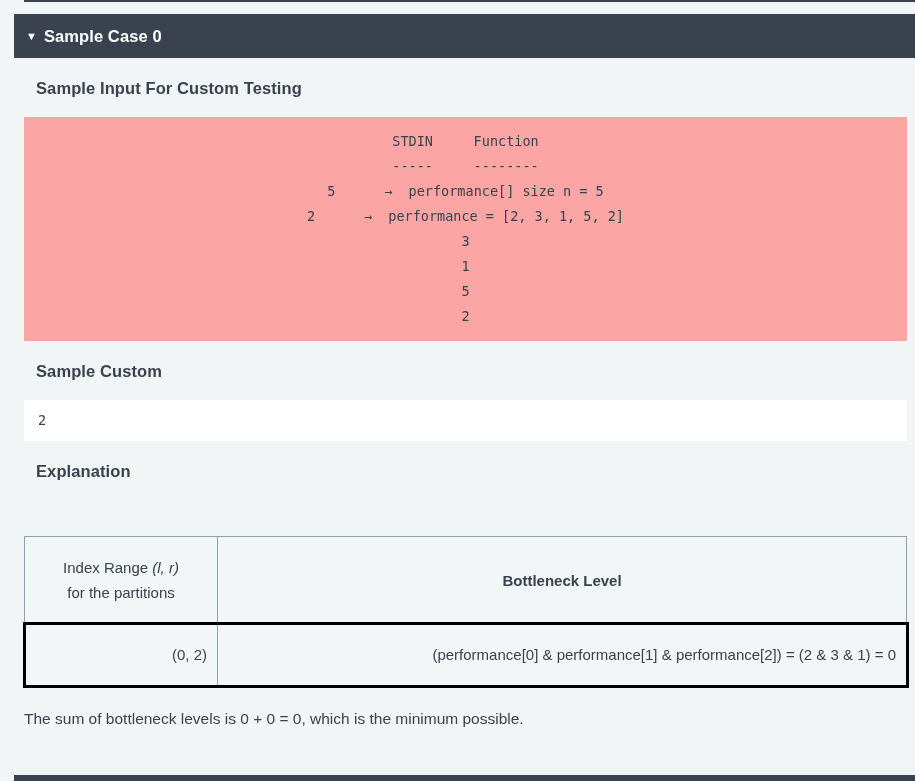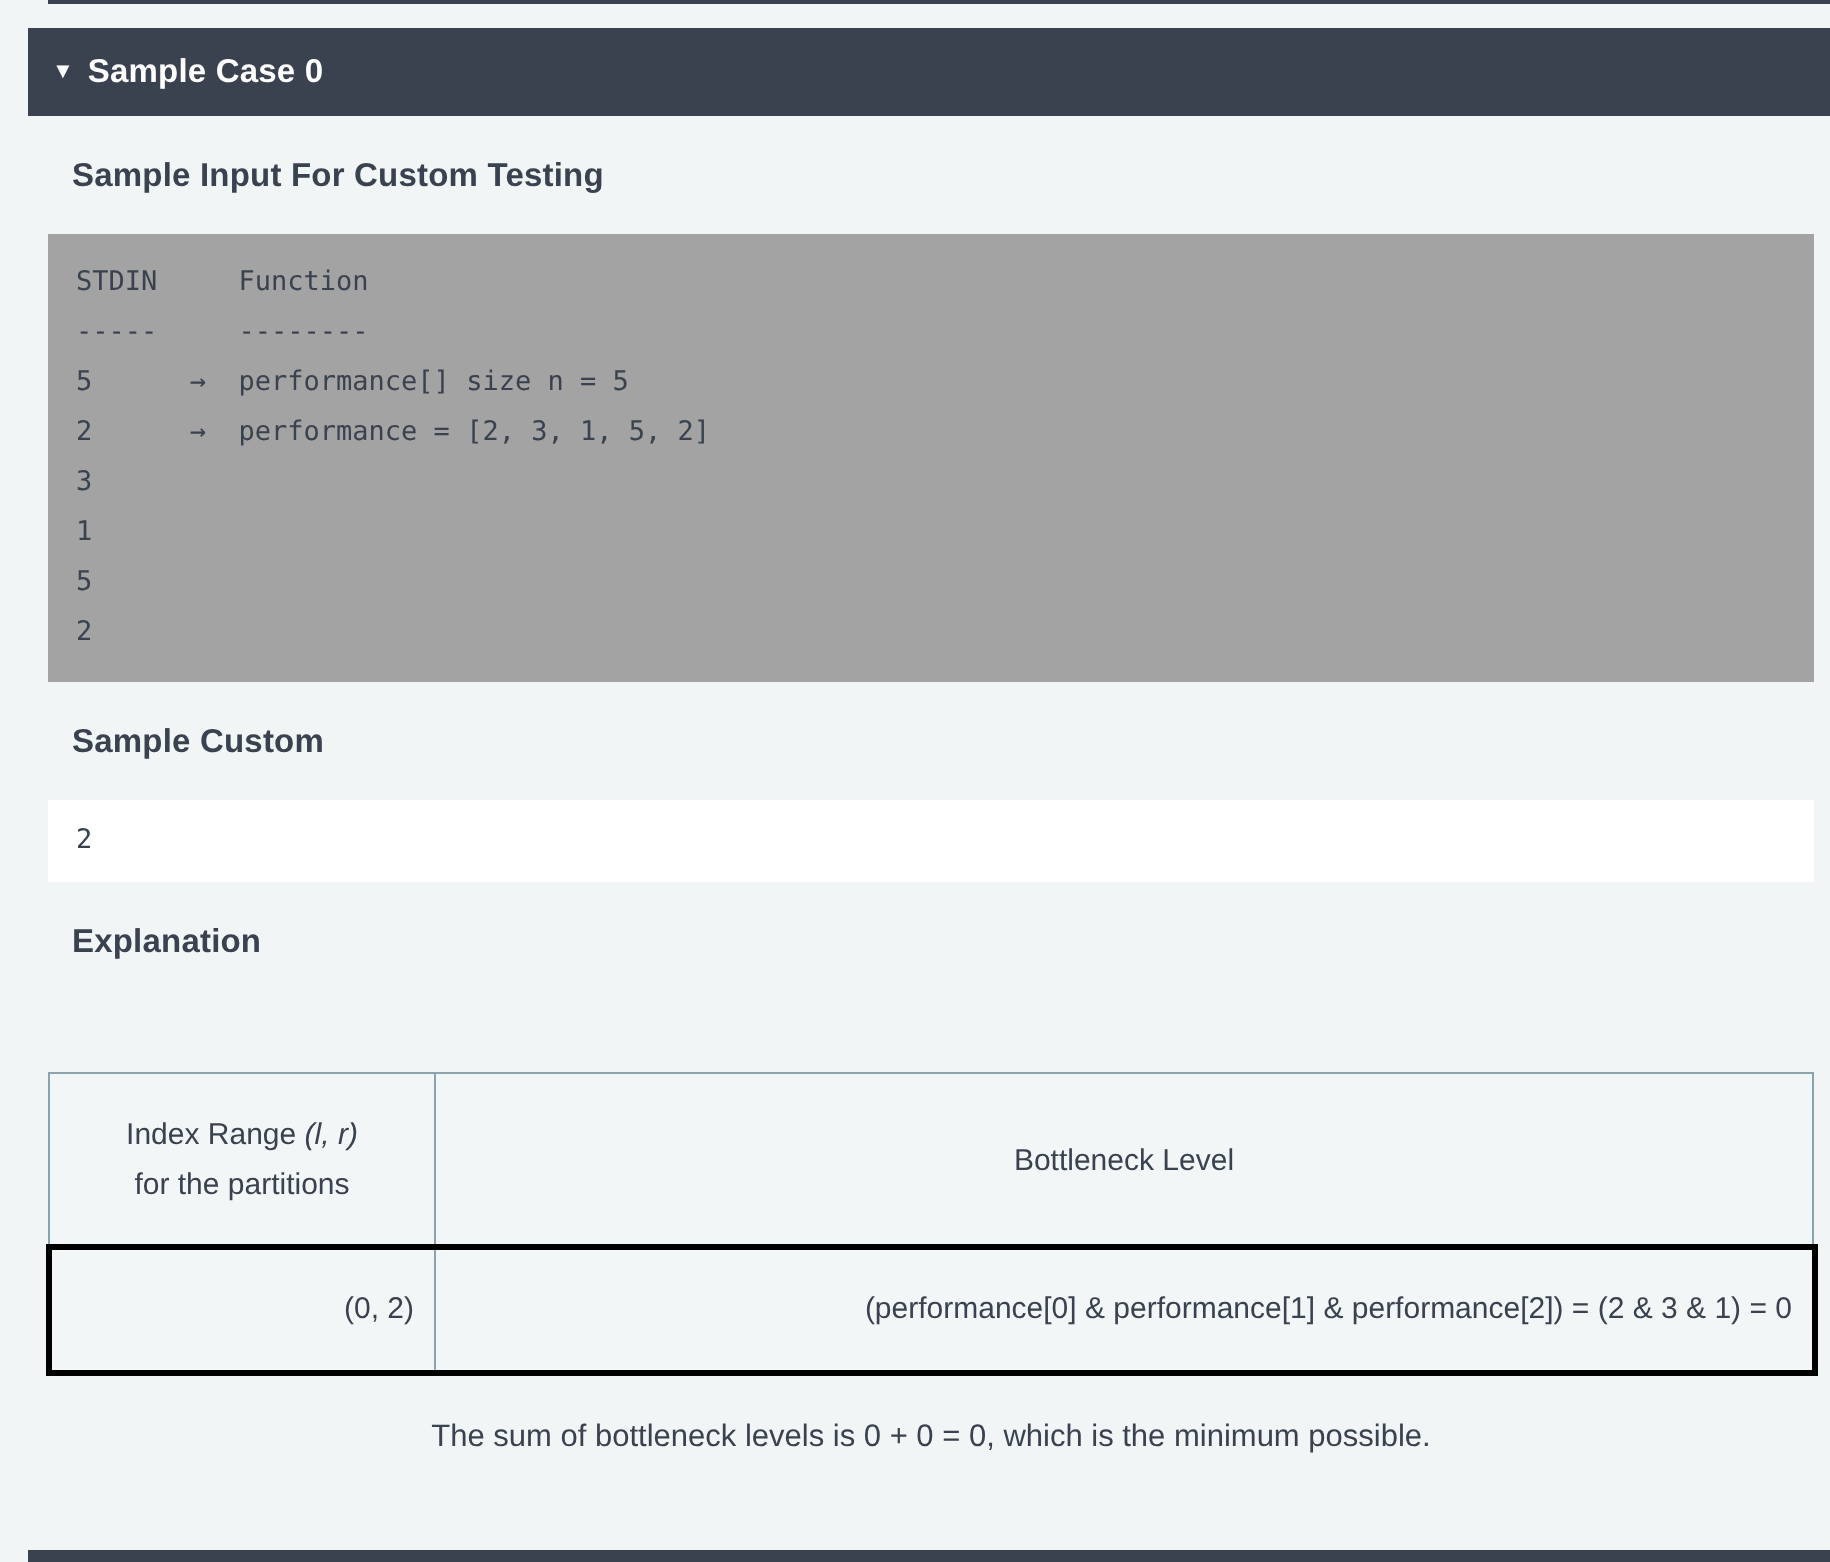--- a/index.html
+++ b/index.html
@@ -71,24 +71,25 @@
   }
   .sec-title {
     font-size: 16.5px;
     font-weight: bold;
     color: #39424e;
     margin: 12px;
     padding: 9px 0 7px 10px;
     letter-spacing: 0.1px;
   }
   .codebox {
-    background: #a3a3a3;
+    background: #fca5a5;
     margin: 0 8px 0 10px;
     padding: 12px 14px 12px 14px;
     box-sizing: border-box;
+    text-align: center;
   }
   .codebox pre {
     margin: 0;
     font-family: "DejaVu Sans Mono", "Liberation Mono", monospace;
     font-size: 13.5px;
     line-height: 25px;
     color: #39424e;
     white-space: pre;
   }
   .outbox {
@@ -128,39 +129,38 @@
   }
   table.bl-table col.c1 { width: 193px; }
   table.bl-table th {
     font-weight: normal;
     text-align: center;
     height: 74px;
     vertical-align: middle;
     line-height: 25px;
   }
   table.bl-table th.bold-head {
-    font-weight: normal;
+    font-weight: bold;
   }
   table.bl-table th em {
   }
   table.bl-table tbody tr td {
     height: 49px;
     text-align: right;
     vertical-align: middle;
   }
   table.bl-table tbody {
     outline: 3px solid #000000;
     outline-offset: -1px;
   }
   .expl-text {
     font-size: 15.5px;
     line-height: 26px;
     color: #39424e;
     padding-top: 20px;
-    text-align: center;
   }
   .expl-text div { white-space: nowrap; }
 
   
   .tc-header-next {
     position: absolute;
     left: 14px;
     right: 0;
     top: 775px;
     height: 44px;

